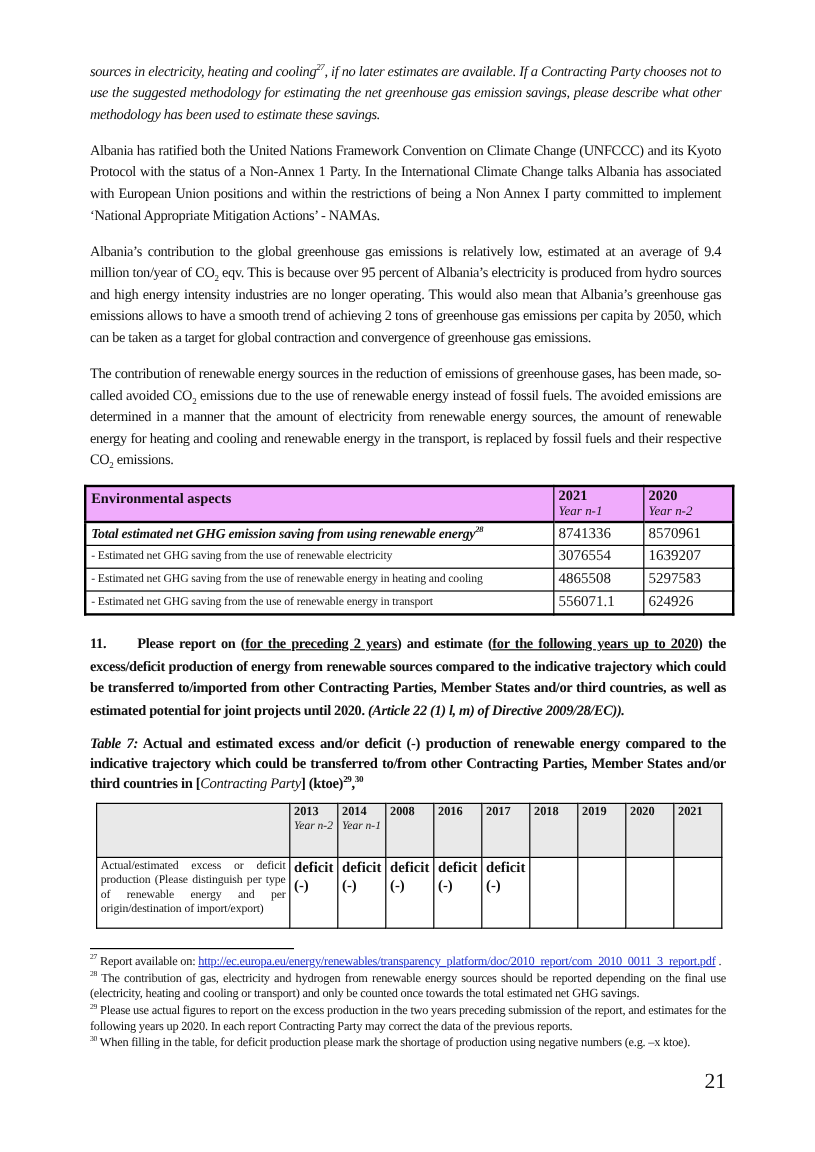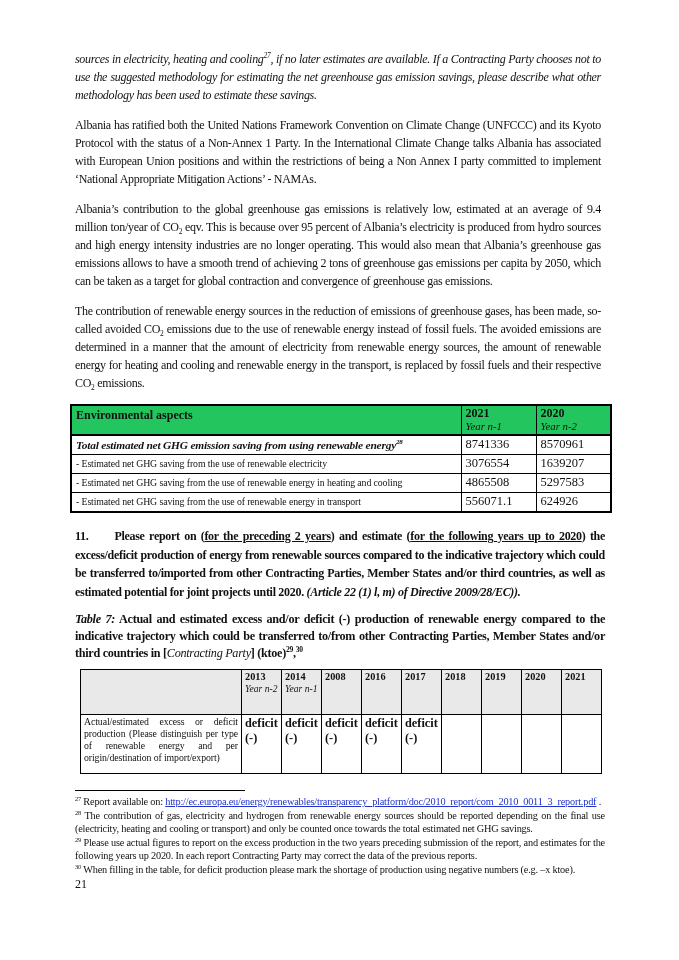--- a/index.html
+++ b/index.html
@@ -18,21 +18,21 @@
   .seg-nb{font-weight:normal;}
   .seg-link{color:#2233cc;text-decoration:underline;word-break:break-all;}
   .seg-tab{display:inline-block;width:26px;}
 
   .caption{font-size:12.2px;line-height:17px;letter-spacing:-0.3px;font-weight:bold;margin:2px 0 7px 0;text-align:justify;}
 
   
   table.t6{border-collapse:collapse;table-layout:fixed;width:540px;margin-left:-5px;margin-bottom:8px;}
   table.t6, table.t6 th, table.t6 td{border:1px solid #000;}
   table.t6{border-width:2px;}
-  table.t6 tr.hdr th{background:#22c55e;border-bottom-width:2px;}
+  table.t6 tr.hdr th{background:#f0abfc;border-bottom-width:2px;}
   table.t6 th, table.t6 td{padding:1px 4px;vertical-align:top;text-align:left;font-weight:normal;}
   .t6 col.c-label{width:390px;}
   .t6 col.c-num{width:75px;}
   .t6 .hdr .aspects{font-size:12px;font-weight:bold;padding-top:2px;}
   .t6 .year{font-size:12px;font-weight:bold;line-height:13px;}
   .t6 .yearsub{font-size:10.8px;font-style:italic;line-height:13px;}
   .t6 .total-label{font-size:11.4px;font-weight:bold;font-style:italic;letter-spacing:-0.2px;line-height:14px;padding-top:2px;}
   .t6 .row-label{font-size:9.8px;letter-spacing:-0.1px;line-height:12px;padding-top:3px;}
   .t6 .num{font-size:12.5px;line-height:15px;vertical-align:bottom;padding-bottom:2px;}
 
@@ -48,21 +48,21 @@
   .t7 col.c-label{width:161px;}
   .t7 col.c-yr{width:40px;}
   .t7 .year{font-size:10.3px;font-weight:bold;line-height:12px;}
   .t7 .yearsub{font-size:9.6px;font-style:italic;line-height:11px;}
   .t7 .row-label{font-size:9.8px;line-height:12px;letter-spacing:-0.1px;text-align:justify;height:56px;}
   .t7 .defcell{font-size:12.3px;font-weight:bold;line-height:15px;overflow-wrap:anywhere;}
 
   
   .fn-rule{border-top:1.3px solid #000;width:170px;margin:16px 0 4px 0;}
   .footnote{font-size:10.3px;line-height:13.6px;letter-spacing:-0.2px;text-align:justify;margin:0;}
-  .page-number{text-align:left;font-size:12px;margin-top:0;}
+  .page-number{text-align:right;font-size:18px;margin-top:14px;}
 </style>
 </head>
 <body>
 
 <div class="page">
 
   <p class="para italic"><span>sources in electricity, heating and cooling</span><span class="seg-sup">27</span><span>, if no later estimates are available. If a Contracting Party chooses not to use the suggested methodology for estimating the net greenhouse gas emission savings, please describe what other methodology has been used to estimate these savings.</span></p>
 
   <p class="para">Albania has ratified both the United Nations Framework Convention on Climate Change (UNFCCC) and its Kyoto Protocol with the status of a Non-Annex 1 Party. In the International Climate Change talks Albania has associated with European Union positions and within the restrictions of being a Non Annex I party committed to implement ‘National Appropriate Mitigation Actions’ - NAMAs.</p>
 

